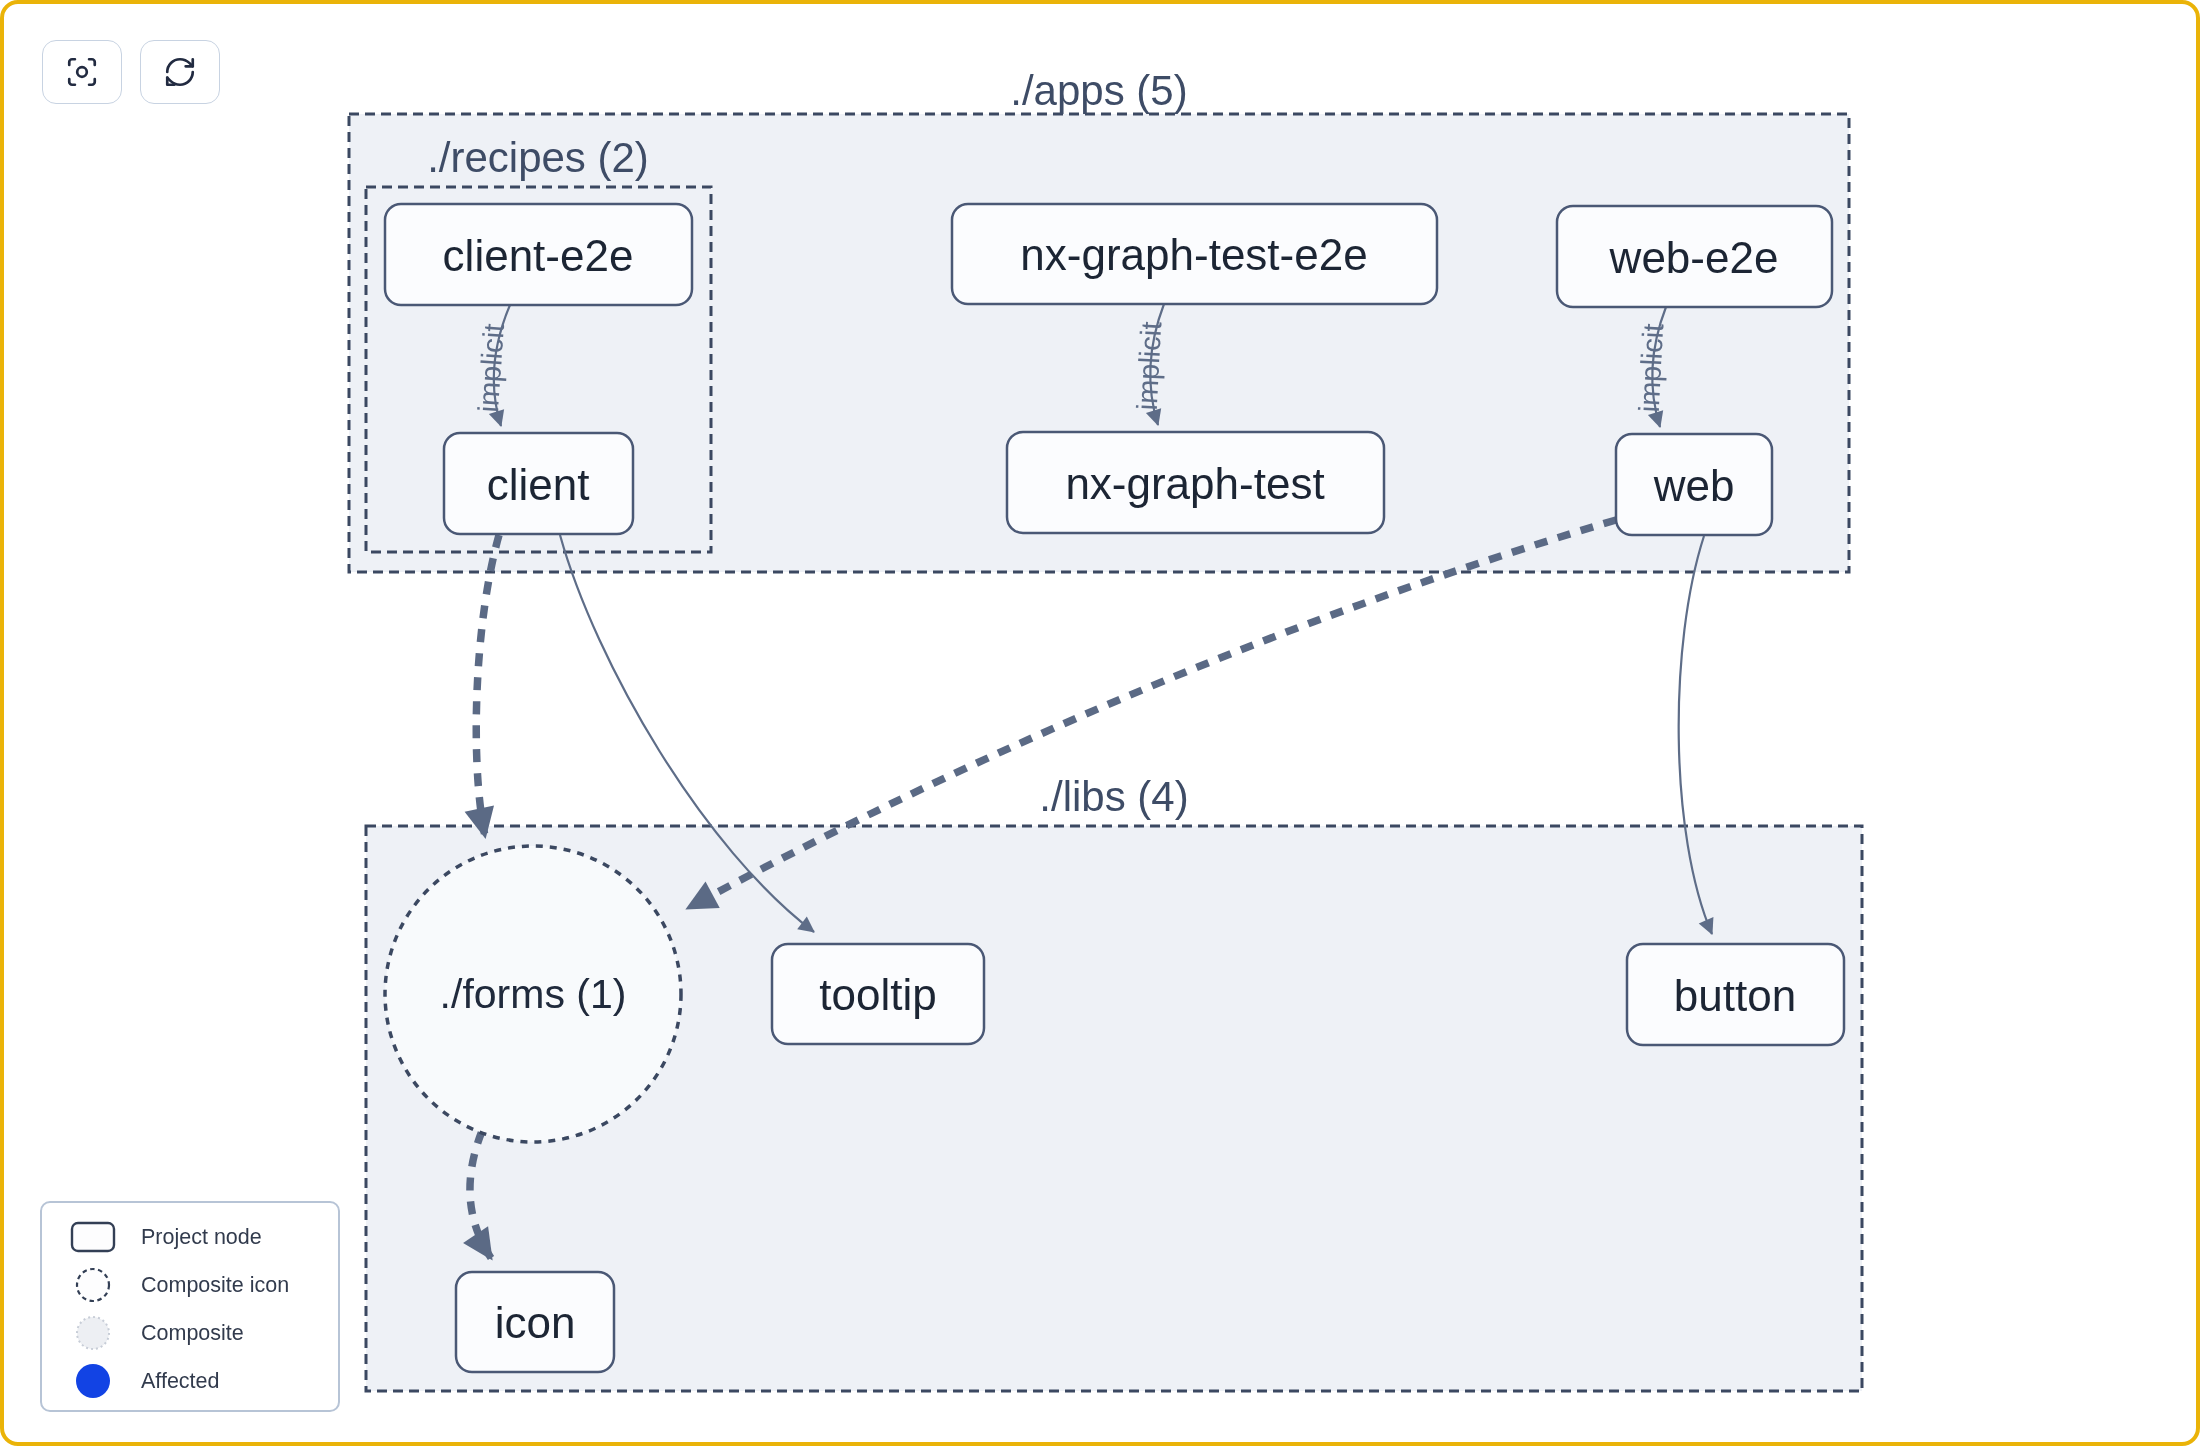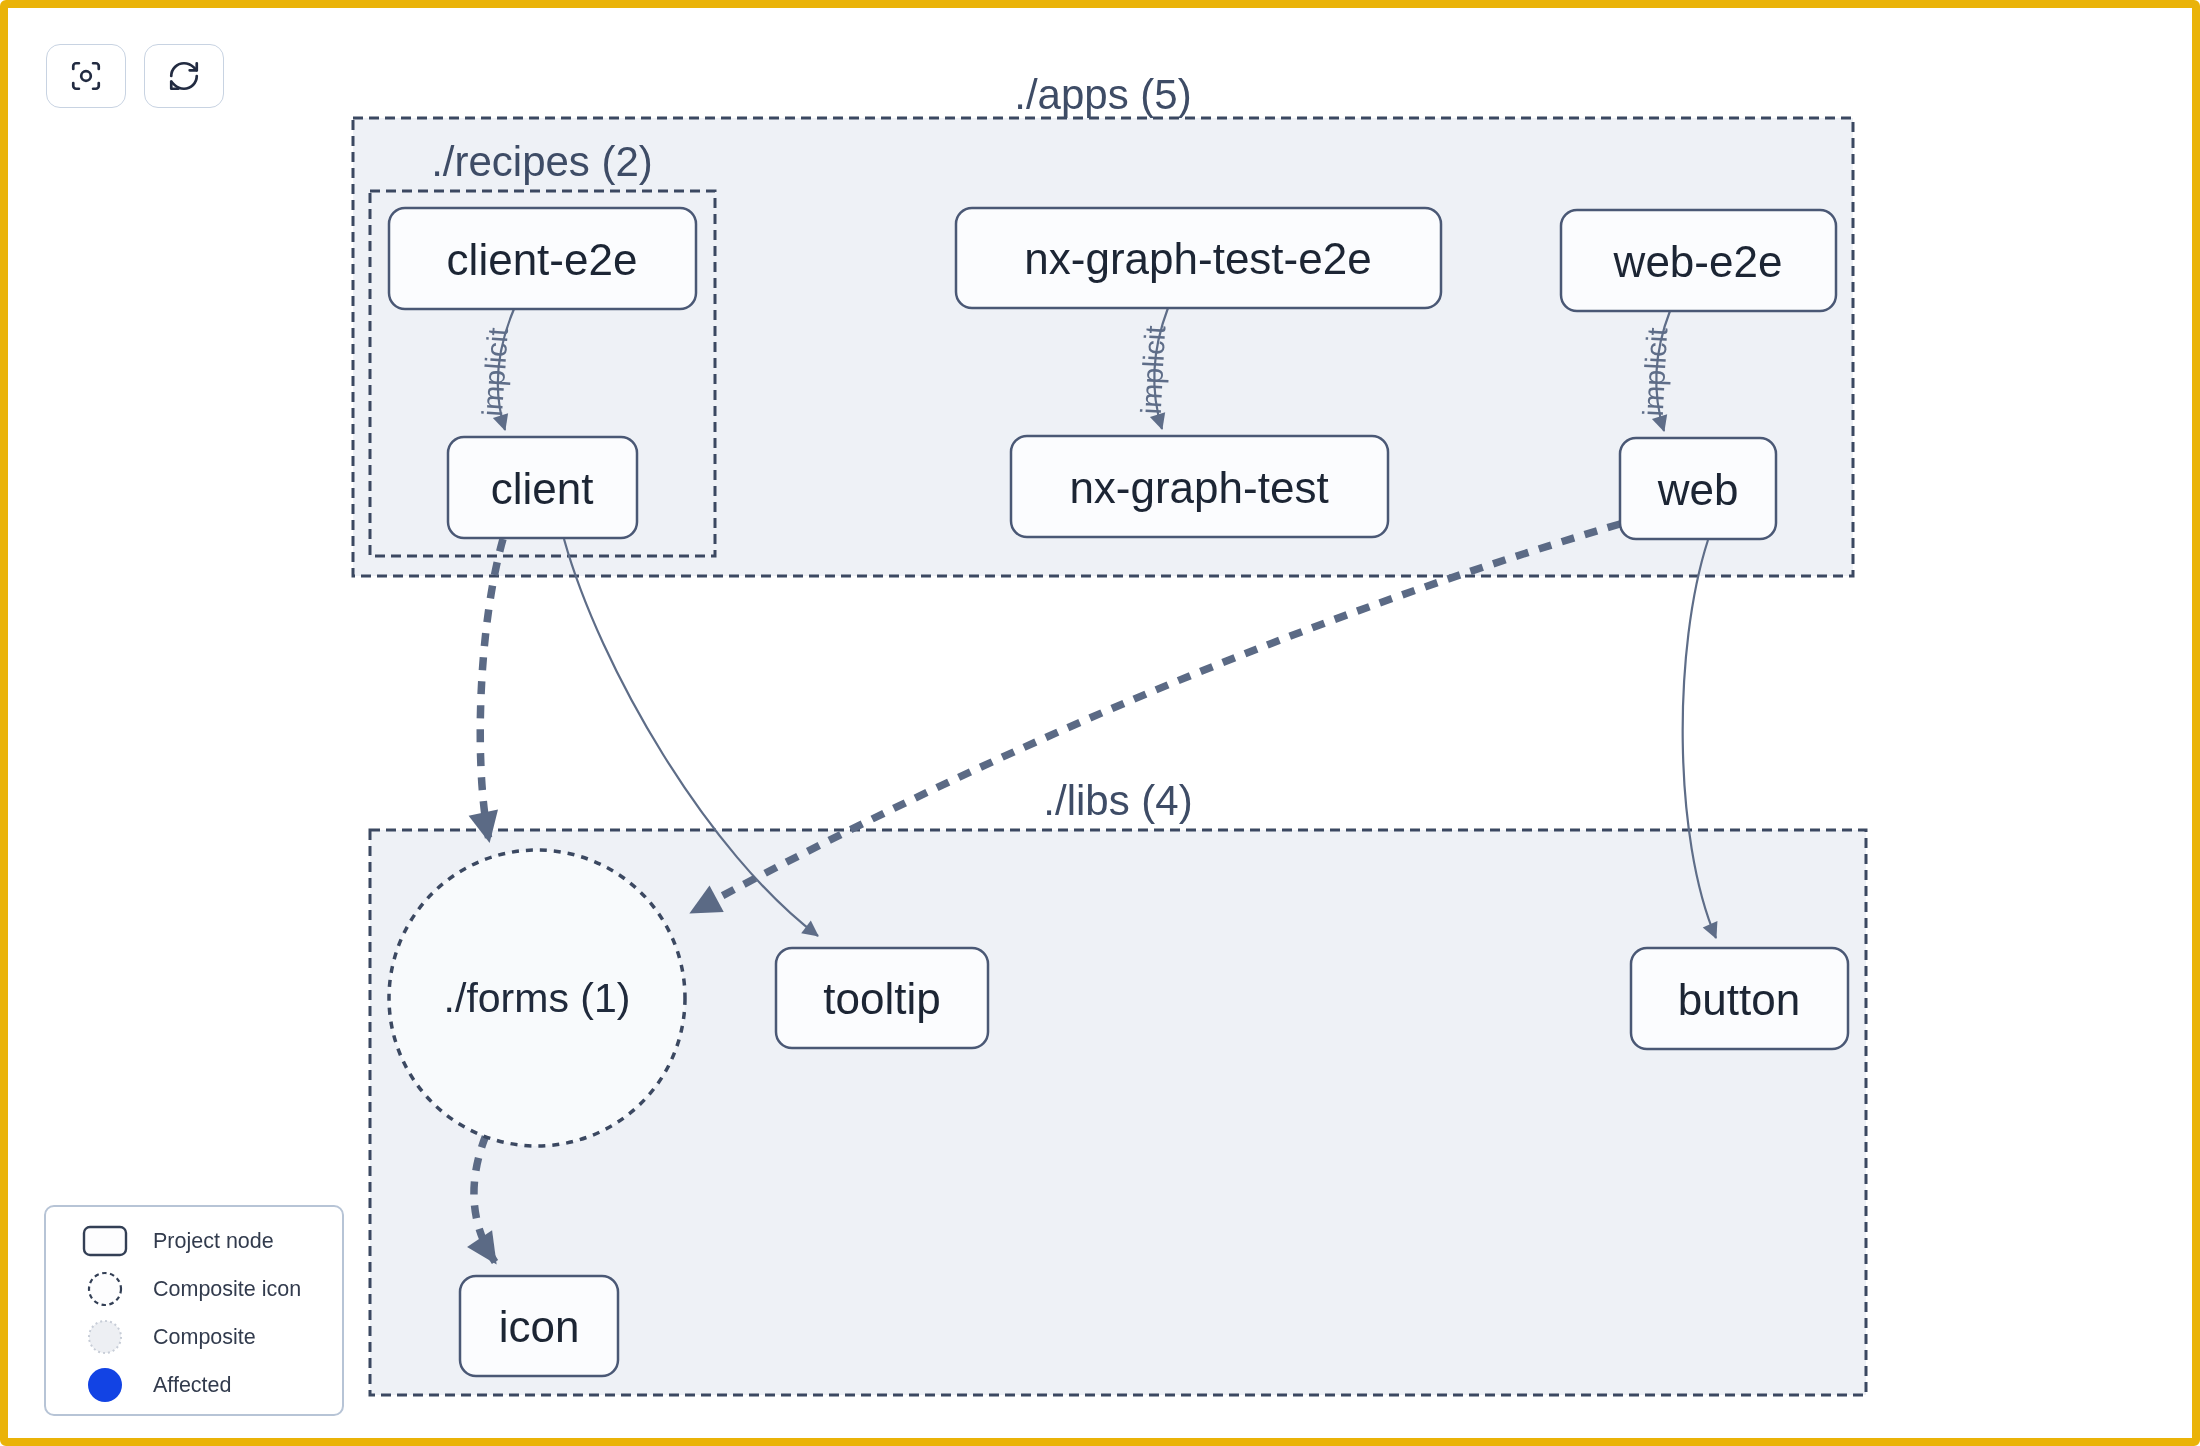--- a/index.html
+++ b/index.html
@@ -1,35 +1,35 @@
 <!DOCTYPE html>
 <html><head>
 <meta charset="utf-8">
 <style>
   html,body{margin:0;padding:0;background:#ffffff;font-family:"Liberation Sans",sans-serif;}
   .stage{position:relative;width:2200px;height:1446px;background:#ffffff;
-         border:8px solid #eab308;border-radius:6px;box-sizing:border-box;overflow:hidden;}
+         border:4px solid #eab308;border-radius:18px;box-sizing:border-box;overflow:hidden;}
   .toolbar{position:absolute;top:36px;left:38px;display:flex;gap:18px;z-index:5;}
   .tool-btn{width:80px;height:64px;background:#ffffff;border:1.5px solid #c8d3e2;border-radius:14px;
             display:flex;align-items:center;justify-content:center;cursor:pointer;padding:0;}
   .tool-btn svg{stroke:#222b41;fill:none;stroke-width:1.9;stroke-linecap:round;stroke-linejoin:round;}
   .graph-svg{position:absolute;left:0;top:0;}
   .grp{fill:#eef1f6;stroke:#3b4861;stroke-width:3;stroke-dasharray:10 6;}
   .grp-inner{fill:none;stroke:#3b4861;stroke-width:3;stroke-dasharray:10 6;}
   .grp-label{fill:#3e4c66;font-size:42px;text-anchor:middle;}
   .node rect{fill:#fbfcfe;stroke:#4a5875;stroke-width:2.5;}
   .node text{fill:#1c2534;font-size:44px;text-anchor:middle;}
   .composite{fill:#f8fafc;stroke:#3b4861;stroke-width:3.5;stroke-dasharray:7 7;}
   .composite-label{fill:#202a3c;font-size:41px;text-anchor:middle;}
   .edge-thin{fill:none;stroke:#5e6d88;stroke-width:2.2;}
   .edge-thick{fill:none;stroke:#5b6a85;stroke-width:7.5;stroke-dasharray:13 11;}
   .edge-label{fill:#5e6d88;font-size:29px;text-anchor:middle;}
   .legend{position:absolute;left:36px;top:1197px;width:300px;height:211px;background:#ffffff;
           border:2px solid #b7c4d6;border-radius:10px;box-sizing:border-box;padding:10px 0;z-index:5;}
-  .legend-row{height:48px;display:flex;align-items:center;padding-left:36px;}
+  .legend-row{height:48px;display:flex;align-items:center;padding-left:28px;}
   .legend-swatch{width:46px;height:38px;margin-right:25px;flex:0 0 auto;}
   .legend-label{font-size:21.5px;color:#323b4d;}
 </style>
 </head>
 <body>
 
 <div class="stage">
 
   <div class="toolbar">
     <button class="tool-btn">

